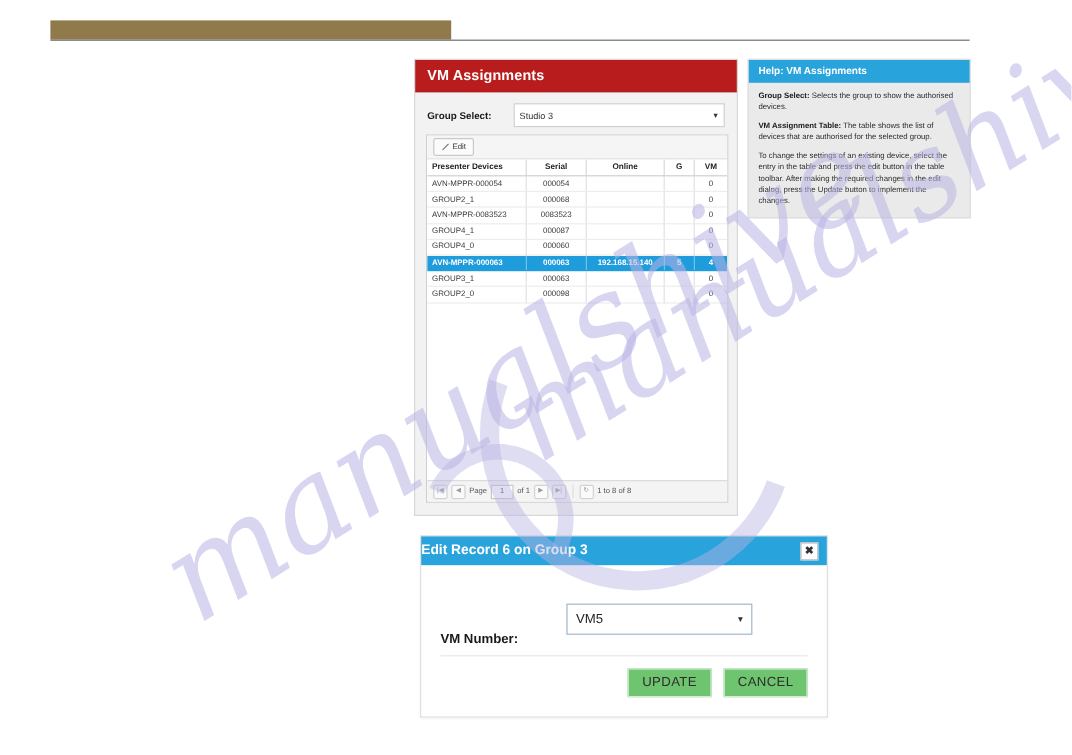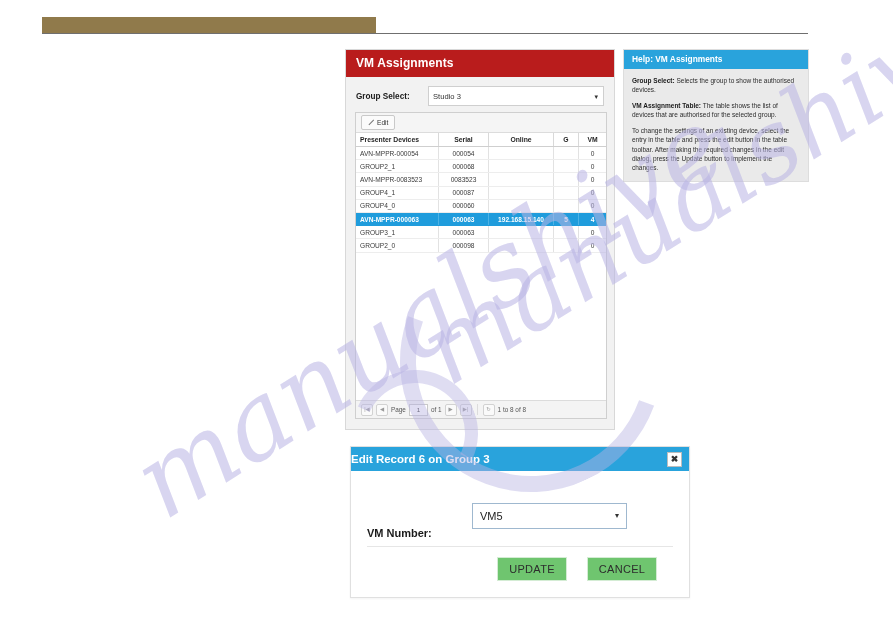--- a/index.html
+++ b/index.html
@@ -365,24 +365,24 @@
   .dlg-divider {
     position: absolute;
     left: 16px;
     right: 16px;
     top: 99px;
     height: 1px;
     background: #e6e6e6;
   }
   .dlg-actions {
     position: absolute;
-    right: 32px;
+    right: 16px;
     top: 110px;
     display: flex;
-    gap: 20px;
+    gap: 10px;
   }
   .dlg-btn {
     height: 24px;
     min-width: 70px;
     background: #6fc56f;
     border: 1px solid #d4ecd4;
     color: #2d2d2d;
     font-size: 11px;
     display: inline-flex;
     align-items: center;

